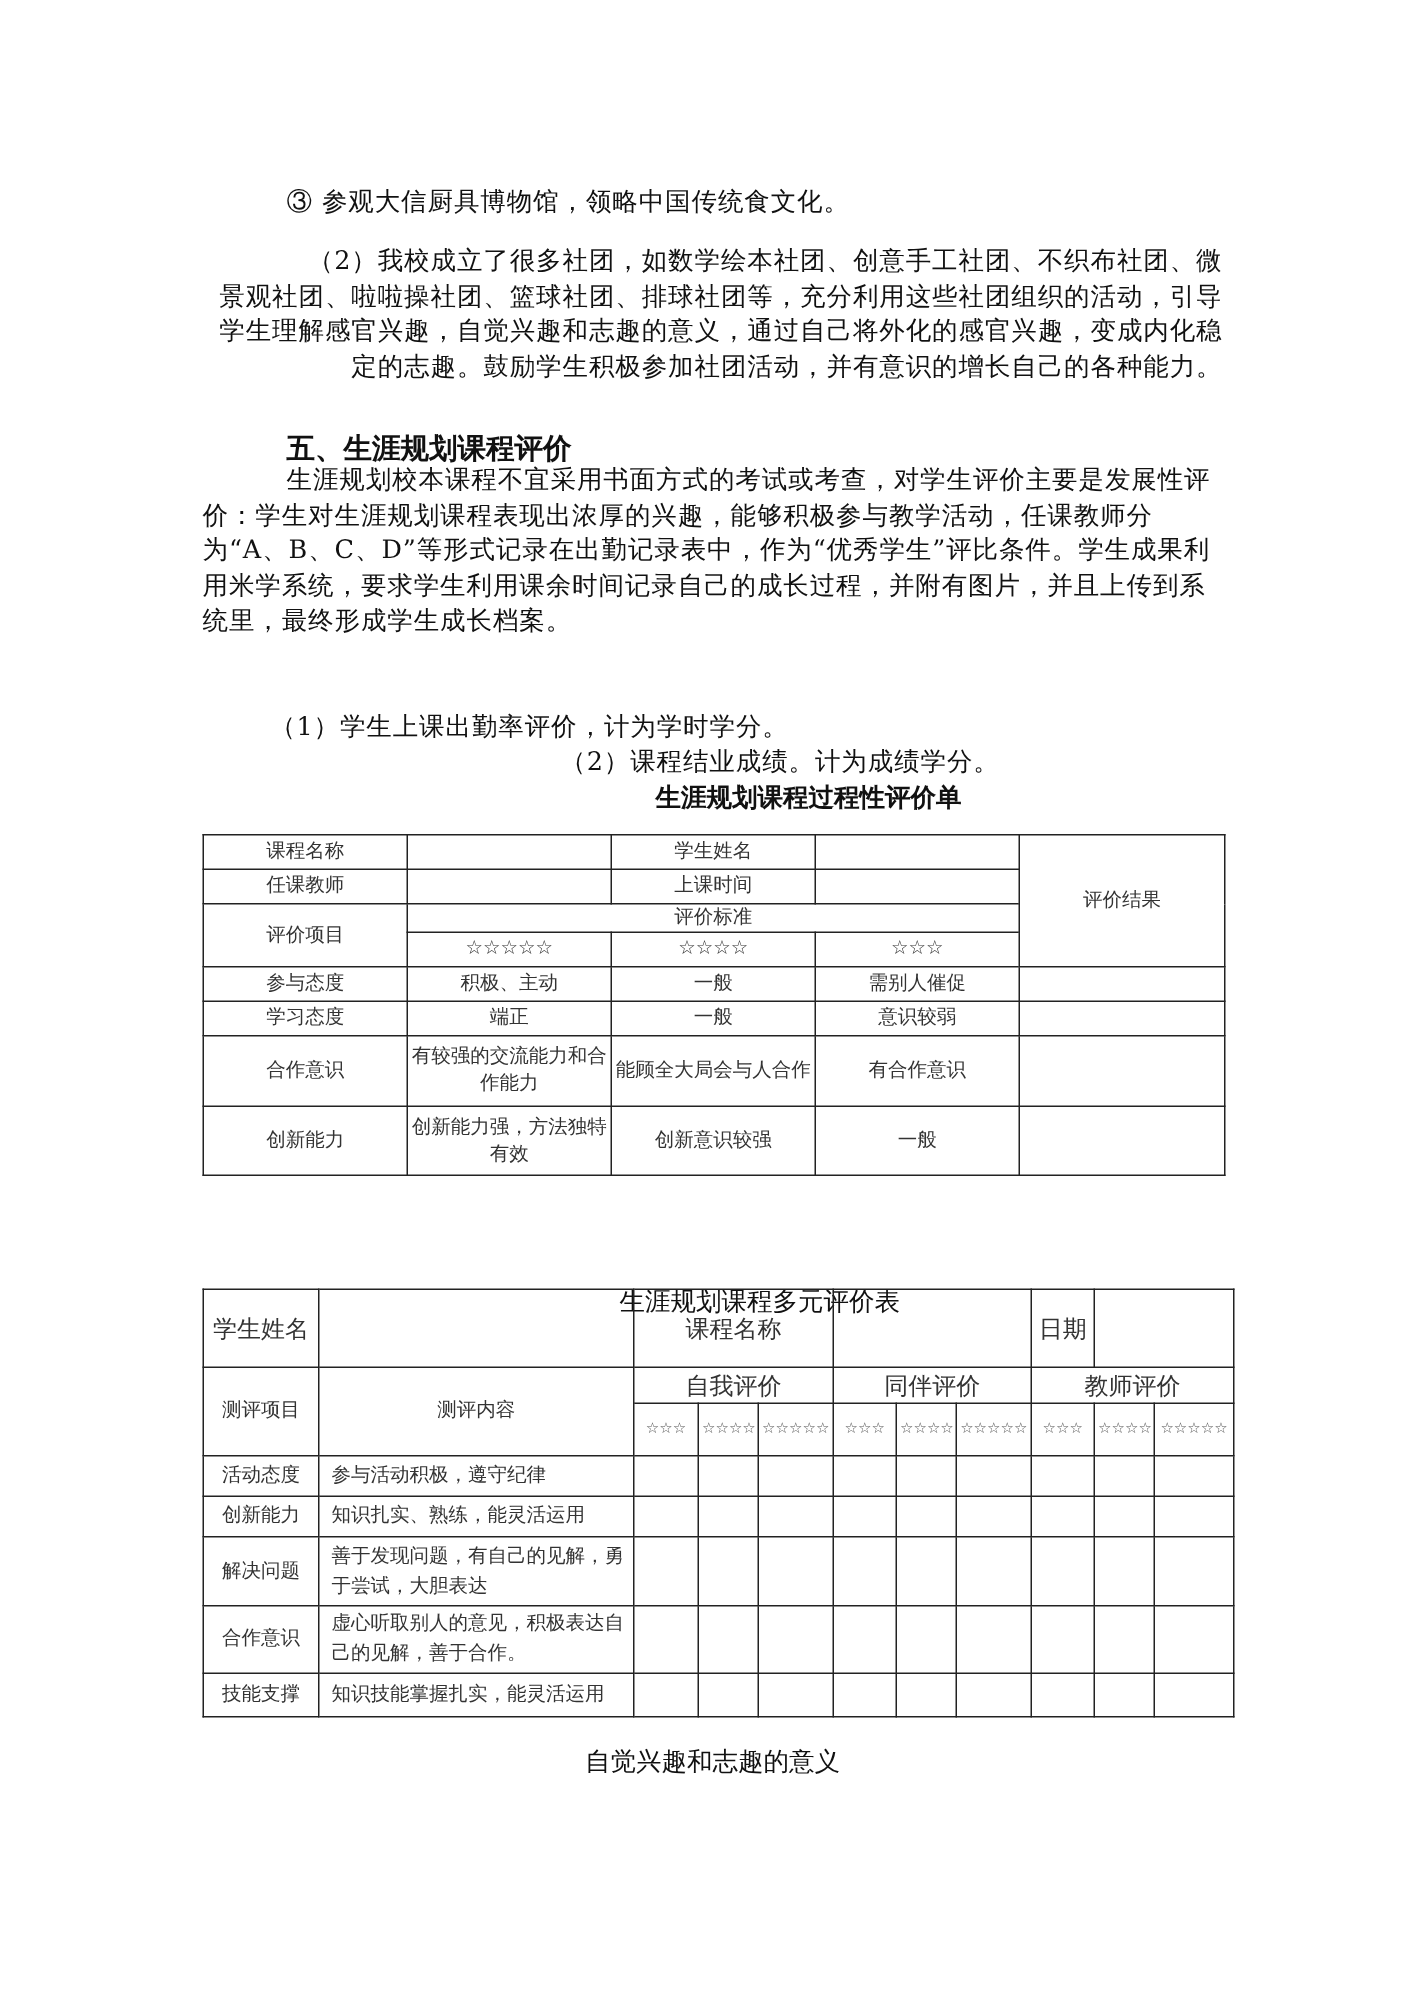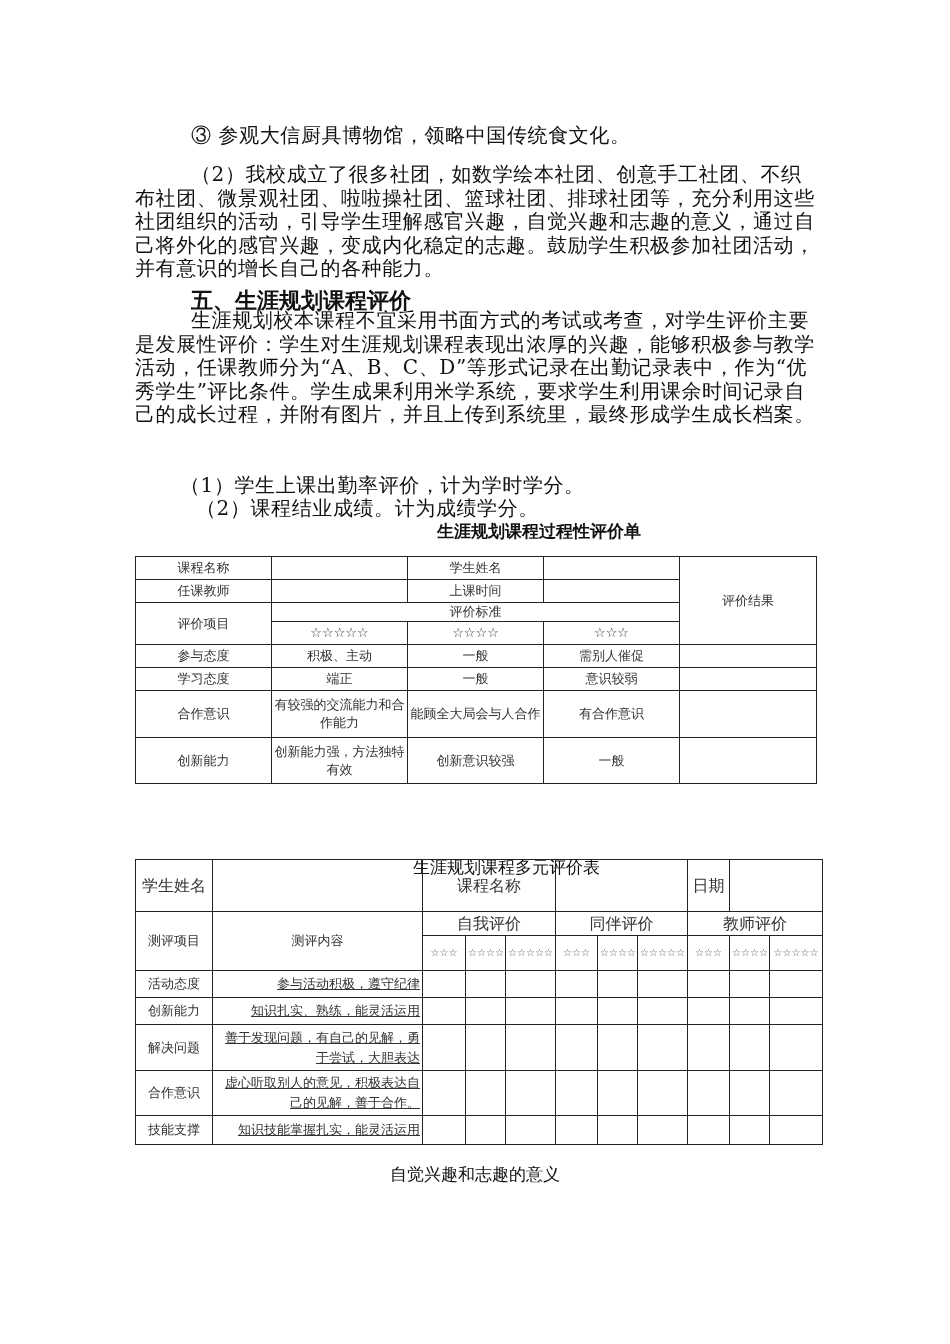--- a/index.html
+++ b/index.html
@@ -1,40 +1,40 @@
 <!DOCTYPE html>
 <html><head>
 <meta charset="utf-8">
 <style>
   html, body { margin:0; padding:0; background:#ffffff; }
   body { width:950px; height:1344px; position:relative; overflow:hidden;
          font-family:"DejaVu Serif","Liberation Serif",serif; color:#111; }
-  .para { position:absolute; left:135px; width:680px; font-size:20px; line-height:23.5px; letter-spacing:0.6px; }
+  .para { position:absolute; left:135px; width:680px; font-size:17px; line-height:23.5px; letter-spacing:0.6px; }
   .indent { text-indent:56px; }
-  .heading { position:absolute; left:191px; font-size:22px; font-weight:bold; }
+  .heading { position:absolute; left:191px; font-size:19px; font-weight:bold; }
   .t-title { position:absolute; font-size:17px; }
   table { position:absolute; border-collapse:collapse; table-layout:fixed; }
   td { border:1px solid #222; text-align:center; vertical-align:middle; padding:0 2px; color:#333; }
   #t1 { left:135px; top:556px; width:681px; font-size:13px; }
   #t1 td { line-height:18px; }
   #t2 { left:135px; top:859px; width:687px; font-size:13px; }
   #t2 td { line-height:20px; }
-  #t2 td.left { text-align:right; padding-left:8px;text-decoration:underline; }
+  #t2 td.left { text-align:left; padding-left:8px; }
   #t2 td.big { font-size:16px; }
   #t2 td.stars { font-size:10px; line-height:14px; color:#555; }
 </style>
 </head>
 <body>
 
 <div class="para indent" style="top:124px;">③ 参观大信厨具博物馆，领略中国传统食文化。</div>
-<div class="para indent" style="top:163px;">（2）我校成立了很多社团，如数学绘本社团、创意手工社团、不织布社团、微景观社团、啦啦操社团、篮球社团、排球社团等，充分利用这些社团组织的活动，引导学生理解感官兴趣，自觉兴趣和志趣的意义，通过自己将外化的感官兴趣，变成内化稳定的志趣。鼓励学生积极参加社团活动，并有意识的增长自己的各种能力。</div>
+<div class="para indent" style="top:163px;text-align:right;">（2）我校成立了很多社团，如数学绘本社团、创意手工社团、不织布社团、微景观社团、啦啦操社团、篮球社团、排球社团等，充分利用这些社团组织的活动，引导学生理解感官兴趣，自觉兴趣和志趣的意义，通过自己将外化的感官兴趣，变成内化稳定的志趣。鼓励学生积极参加社团活动，并有意识的增长自己的各种能力。</div>
 <div class="heading" style="top:286px;">五、生涯规划课程评价</div>
 <div class="para indent" style="top:309px;">生涯规划校本课程不宜采用书面方式的考试或考查，对学生评价主要是发展性评价：学生对生涯规划课程表现出浓厚的兴趣，能够积极参与教学活动，任课教师分为“A、B、C、D”等形式记录在出勤记录表中，作为“优秀学生”评比条件。学生成果利用米学系统，要求学生利用课余时间记录自己的成长过程，并附有图片，并且上传到系统里，最终形成学生成长档案。</div>
 <div class="para" style="top:474px; left:180px;">（1）学生上课出勤率评价，计为学时学分。</div>
-<div class="para" style="top:497px; left:196px;">（2）课程结业成绩。计为成绩学分。</div>
+<div class="para" style="top:497px; left:180px;text-align:center;">（2）课程结业成绩。计为成绩学分。</div>
 
 <div class="t-title" style="top:520px; left:437px; font-weight:bold;">生涯规划课程过程性评价单</div>
 
 <table id="t1">
   <colgroup>
       <col style="width:136px">
       <col style="width:136px">
       <col style="width:136px">
       <col style="width:136px">
       <col style="width:137px">

